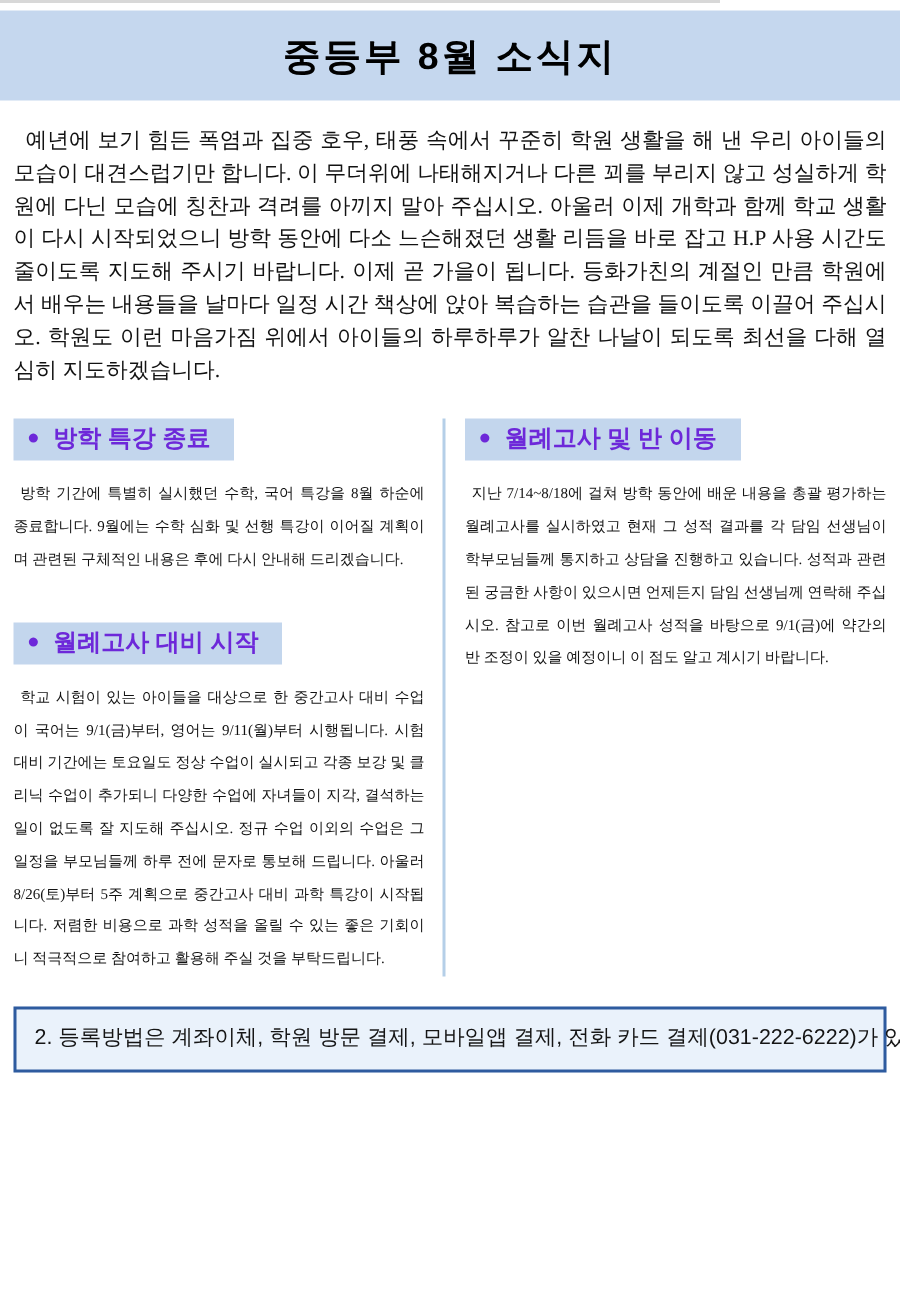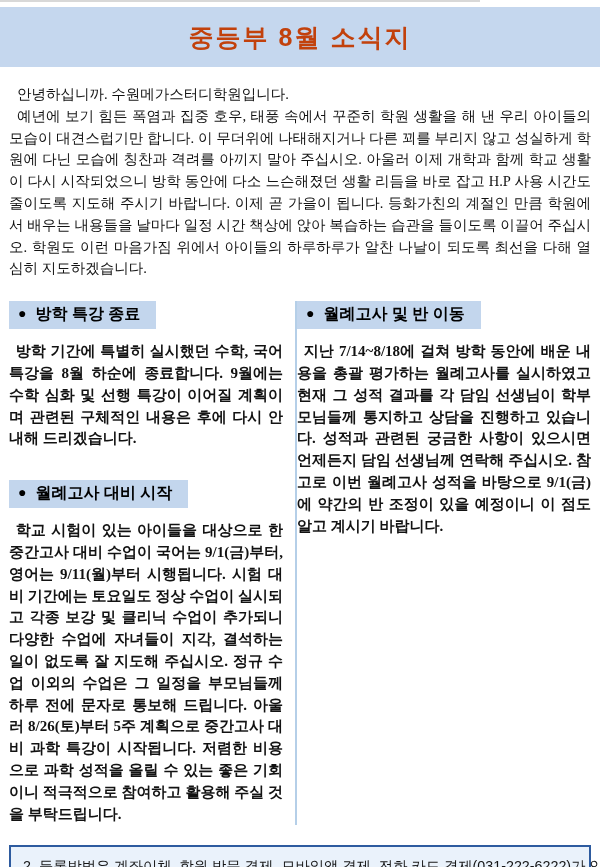--- a/index.html
+++ b/index.html
@@ -8,40 +8,40 @@
     font-family:"Liberation Serif", serif; color:#121212;
     position:relative; overflow:hidden; box-sizing:border-box;
   }
   .topline { height:2px; width:80%; background:#d8d8d8; }
   .header {
     margin-top:5px; height:60px; background:#c5d7ee;
     display:flex; align-items:center; justify-content:center;
   }
   .title {
     font-family:"Liberation Sans", sans-serif;
-    font-size:25px; font-weight:bold; letter-spacing:2px; color:#c2410c;
+    font-size:25px; font-weight:bold; letter-spacing:2px; color:#000000;
   }
   .intro {
     margin:17px 9px 0 9px; font-size:14.5px; line-height:21.8px;
     text-align:justify;
   }
   .intro p { margin:0; text-indent:0.55em; }
   .columns { display:flex; margin-top:21px; padding:0 9px; }
   .col-left  { width:286px; padding-right:12px; box-sizing:border-box; }
   .v-divider { width:2px; background:#b5cfe8; align-self:stretch; }
-  .col-right { flex:1; }
+  .col-right { flex:1; padding-left:13px; }
   .sec-bar {
     display:inline-block; background:#c3d6ed; padding:3px 16px 4px 9px;
     font-family:"Liberation Sans", sans-serif; font-weight:bold;
-    font-size:16px; color:#000000; white-space:nowrap;
+    font-size:16px; color:#6d28d9; white-space:nowrap;
   }
   .sec-bar .bullet { font-size:14px; margin-right:9px; position:relative; top:-1px; }
   .sec-body {
-    margin-top:12px; font-size:15px; line-height:21.8px;
-    text-align:justify; text-indent:0.45em;font-weight:bold;
+    margin-top:12px; font-size:10px; line-height:21.8px;
+    text-align:justify; text-indent:0.45em;
   }
   .sec-gap { margin-top:30px; }
   .notice {
     margin:20px 9px 0 9px; border:2px solid #2e5b9f; background:#eaf2fb;
     padding:8px 12px 9px 12px;
     font-family:"Liberation Sans", sans-serif;
     font-size:14.3px; line-height:23px; color:#151515;
   }
   .notice div { white-space:nowrap; }
 </style>
@@ -50,21 +50,20 @@
 
 <div class="page">
 
   <div class="topline"></div>
 
   <div class="header">
     <div class="title">중등부 8월 소식지</div>
   </div>
 
   <div class="intro">
-    <p>안녕하십니까. 수원메가스터디학원입니다.</p>
     <p>예년에 보기 힘든 폭염과 집중 호우, 태풍 속에서 꾸준히 학원 생활을 해 낸 우리 아이들의 모습이 대견스럽기만 합니다.  이 무더위에 나태해지거나 다른 꾀를 부리지 않고 성실하게 학원에 다닌 모습에 칭찬과 격려를 아끼지 말아 주십시오.  아울러 이제 개학과 함께 학교 생활이 다시 시작되었으니 방학 동안에 다소 느슨해졌던 생활 리듬을 바로 잡고 H.P 사용 시간도 줄이도록 지도해 주시기 바랍니다.  이제 곧 가을이 됩니다.  등화가친의 계절인 만큼 학원에서 배우는 내용들을 날마다 일정 시간 책상에 앉아 복습하는 습관을 들이도록 이끌어 주십시오.  학원도 이런 마음가짐 위에서 아이들의 하루하루가 알찬 나날이 되도록 최선을 다해 열심히 지도하겠습니다.</p>
   </div>
 
   <div class="columns">
 
     <div class="col-left">
 
       <div class="sec-bar">
         <span class="bullet">●</span><span>방학 특강 종료</span>
       </div>

